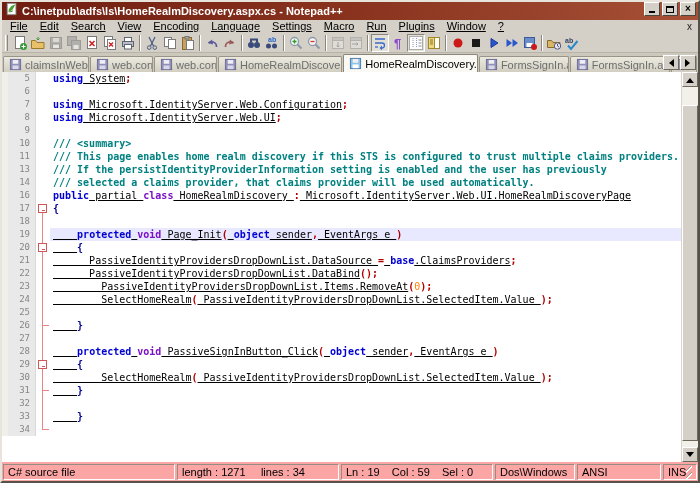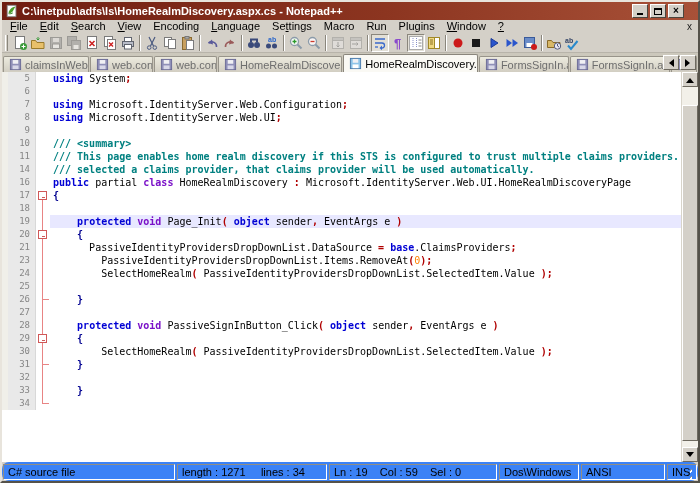--- a/index.html
+++ b/index.html
@@ -3,32 +3,32 @@
 <meta charset="utf-8">
 <style>
   html,body{margin:0;padding:0;background:#808080;}
   *{box-sizing:border-box;}
   .window{
     width:700px;height:483px;background:#d4d0c8;
     border:2px solid;border-color:#e8e4dc #55524a #55524a #e8e4dc;
     font-family:"Liberation Sans",sans-serif;position:relative;overflow:hidden;
   }
   
-  .titlebar{height:18px;display:flex;align-items:center;padding:0 14px 0 3px;
+  .titlebar{height:18px;display:flex;align-items:flex-start;padding:0 2px 0 3px;
     background:linear-gradient(90deg,#6f1d11,#8c3520 55%,#a85138);}
   .titlebar .ticon{width:14px;height:14px;margin-right:3px;flex:0 0 auto;}
   .titlebar .ttext{color:#fff;font-size:11px;font-weight:bold;flex:1;white-space:nowrap;overflow:hidden;line-height:18px;}
   .wbtn{width:16px;height:14px;margin-left:2px;background:#d4d0c8;border:1px solid;
     border-color:#fff #4a463e #4a463e #fff;display:flex;align-items:center;justify-content:center;
     font-size:10px;font-weight:bold;color:#000;line-height:1;}
   .wbtn .minbar{width:6px;height:2px;background:#000;margin-top:6px;}
   .wbtn .maxbox{width:8px;height:7px;border:1px solid #000;border-top:2px solid #000;}
   
   .menubar{height:13px;display:flex;align-items:center;font-size:11px;padding-left:2px;}
-  .mitem{padding:0 6px;height:13px;line-height:13px;color:#000;white-space:nowrap;}
+  .mitem{padding:0 6px;height:13px;line-height:13px;color:#000;white-space:nowrap;text-decoration:underline;}
   .menuclose{margin-left:auto;margin-right:6px;font-size:10px;color:#222;line-height:13px;}
   
   .toolbar{height:20px;display:flex;align-items:center;padding-left:2px;border-bottom:1px solid #b8b4aa;}
   .tgrip{width:3px;height:16px;border-left:1px solid #fff;border-right:1px solid #8a867c;margin:0 3px 0 1px;}
   .tbtn{width:18px;height:18px;display:flex;align-items:center;justify-content:center;border:1px solid transparent;}
   .tbtn.pressed{border-color:#8a867c #fff #fff #8a867c;background:#e2dfd6;}
   .tbtn.disabled svg{filter:grayscale(1) opacity(.45);}
   .tsep{width:2px;height:16px;border-left:1px solid #8a867c;border-right:1px solid #fff;margin:0 2px;}
   
   .tabbar{height:19px;display:flex;align-items:flex-end;background:#ccc8bc;padding-left:1px;position:relative;}
@@ -59,32 +59,32 @@
   .fvb{left:6px;top:7px;bottom:0;width:1px;background:#e88484;}
   .fh{left:7px;top:6px;width:6px;height:1px;background:#e88484;}
   .fbox{left:2px;top:2px;width:9px;height:9px;background:#fff;border:1px solid #d05858;}
   .fminus{left:3px;top:5px;width:3px;height:1px;background:#d05858;position:absolute;}
   .tk-kw{color:#0000d4;font-weight:bold;}
   .tk-ty{color:#7a10c8;font-weight:bold;}
   .tk-cm{color:#008080;font-weight:bold;}
   .tk-op{color:#b00000;font-weight:bold;}
   .tk-br{color:#000090;font-weight:bold;}
   .tk-nu{color:#ff8000;}
-  .tk-pl{color:#000;}
+  .tk-pl{color:#000;text-decoration:underline;}
   
   .vscroll{position:absolute;top:0;right:0;bottom:0;width:17px;background:#f2f0e9;border-left:1px solid #d8d4ca;}
   .sbtn{position:absolute;left:0;width:16px;height:15px;background:#d4d0c8;border:1px solid;
     border-color:#fff #6e6a60 #6e6a60 #fff;display:flex;align-items:center;justify-content:center;}
   .sbtn.up{top:0;} .sbtn.down{bottom:0;}
   .tri-u{width:0;height:0;border:4px solid transparent;border-bottom:5px solid #000;margin-top:-3px;}
   .tri-d{width:0;height:0;border:4px solid transparent;border-top:5px solid #000;margin-bottom:-3px;}
   .sthumb{position:absolute;left:0;top:33px;height:336px;width:16px;background:#d4d0c8;
     border:1px solid;border-color:#fff #6e6a60 #6e6a60 #fff;}
   
-  .statusbar{height:19px;display:flex;align-items:stretch;gap:2px;padding:2px 1px 1px 1px;font-size:11px;background:#3b82f6;border-radius:7px;}
+  .statusbar{height:19px;display:flex;align-items:stretch;gap:2px;padding:2px 1px 1px 1px;font-size:11px;background:#fca5a5;}
   .spanel{border:1px solid;border-color:#928e84 #fff #fff #928e84;padding:0 4px;display:flex;align-items:center;
     white-space:pre;overflow:hidden;color:#000;}
   .spanel.fill{flex:1;}
   .grip{width:13px;height:13px;align-self:flex-end;
     background:repeating-linear-gradient(135deg,transparent 0 3px,#9a968c 3px 4px,#fff 4px 5px);}
 </style>
 </head>
 <body>
 
 <div class="window">
@@ -400,27 +400,29 @@
 
   <div class="editor">
     <div class="elines" id="elines">
         <div class="eline"><span class="bm"></span><span class="ln">5</span><span class="fold"></span><span class="code"><span class="tk-kw">using</span><span class="tk-pl"> System</span><span class="tk-op">;</span></span></div>
         <div class="eline"><span class="bm"></span><span class="ln">6</span><span class="fold"></span><span class="code"></span></div>
         <div class="eline"><span class="bm"></span><span class="ln">7</span><span class="fold"></span><span class="code"><span class="tk-kw">using</span><span class="tk-pl"> Microsoft.IdentityServer.Web.Configuration</span><span class="tk-op">;</span></span></div>
         <div class="eline"><span class="bm"></span><span class="ln">8</span><span class="fold"></span><span class="code"><span class="tk-kw">using</span><span class="tk-pl"> Microsoft.IdentityServer.Web.UI</span><span class="tk-op">;</span></span></div>
         <div class="eline"><span class="bm"></span><span class="ln">9</span><span class="fold"></span><span class="code"></span></div>
         <div class="eline"><span class="bm"></span><span class="ln">10</span><span class="fold"></span><span class="code"><span class="tk-cm">/// &lt;summary&gt;</span></span></div>
         <div class="eline"><span class="bm"></span><span class="ln">11</span><span class="fold"></span><span class="code"><span class="tk-cm">/// This page enables home realm discovery if this STS is configured to trust multiple claims providers.</span></span></div>
+        <div class="eline"><span class="bm"></span><span class="ln">13</span><span class="fold"></span><span class="code"><span class="tk-cm">/// If the persistIdentityProviderInformation setting is enabled and the user has previously</span></span></div>
         <div class="eline"><span class="bm"></span><span class="ln">14</span><span class="fold"></span><span class="code"><span class="tk-cm">/// selected a claims provider, that claims provider will be used automatically.</span></span></div>
         <div class="eline"><span class="bm"></span><span class="ln">16</span><span class="fold"></span><span class="code"><span class="tk-kw">public</span><span class="tk-pl"> partial </span><span class="tk-ty">class</span><span class="tk-pl"> HomeRealmDiscovery </span><span class="tk-op">:</span><span class="tk-pl"> Microsoft.IdentityServer.Web.UI.HomeRealmDiscoveryPage</span></span></div>
         <div class="eline"><span class="bm"></span><span class="ln">17</span><span class="fold"><i class="fvb"></i><b class="fbox"><i class="fminus"></i></b></span><span class="code"><span class="tk-br">{</span></span></div>
         <div class="eline"><span class="bm"></span><span class="ln">18</span><span class="fold"><i class="fv"></i></span><span class="code"></span></div>
         <div class="eline cur"><span class="bm"></span><span class="ln">19</span><span class="fold"><i class="fv"></i></span><span class="code"><span class="tk-pl">    </span><span class="tk-kw">protected</span><span class="tk-pl"> </span><span class="tk-ty">void</span><span class="tk-pl"> Page_Init</span><span class="tk-op">(</span><span class="tk-pl"> </span><span class="tk-kw">object</span><span class="tk-pl"> sender</span><span class="tk-op">,</span><span class="tk-pl"> EventArgs e </span><span class="tk-op">)</span></span></div>
         <div class="eline"><span class="bm"></span><span class="ln">20</span><span class="fold"><i class="fvt"></i><i class="fvb"></i><b class="fbox"><i class="fminus"></i></b></span><span class="code"><span class="tk-pl">    </span><span class="tk-br">{</span></span></div>
         <div class="eline"><span class="bm"></span><span class="ln">21</span><span class="fold"><i class="fv"></i></span><span class="code"><span class="tk-pl">      PassiveIdentityProvidersDropDownList.DataSource </span><span class="tk-op">=</span><span class="tk-pl"> </span><span class="tk-kw">base</span><span class="tk-pl">.ClaimsProviders</span><span class="tk-op">;</span></span></div>
+        <div class="eline"><span class="bm"></span><span class="ln">22</span><span class="fold"><i class="fv"></i></span><span class="code"><span class="tk-pl">      PassiveIdentityProvidersDropDownList.DataBind</span><span class="tk-op">();</span></span></div>
         <div class="eline"><span class="bm"></span><span class="ln">23</span><span class="fold"><i class="fv"></i></span><span class="code"><span class="tk-pl">        PassiveIdentityProvidersDropDownList.Items.RemoveAt</span><span class="tk-op">(</span><span class="tk-nu">0</span><span class="tk-op">);</span></span></div>
         <div class="eline"><span class="bm"></span><span class="ln">24</span><span class="fold"><i class="fv"></i></span><span class="code"><span class="tk-pl">        SelectHomeRealm</span><span class="tk-op">(</span><span class="tk-pl"> PassiveIdentityProvidersDropDownList.SelectedItem.Value </span><span class="tk-op">);</span></span></div>
         <div class="eline"><span class="bm"></span><span class="ln">25</span><span class="fold"><i class="fv"></i></span><span class="code"></span></div>
         <div class="eline"><span class="bm"></span><span class="ln">26</span><span class="fold"><i class="fv"></i><i class="fh"></i></span><span class="code"><span class="tk-pl">    </span><span class="tk-br">}</span></span></div>
         <div class="eline"><span class="bm"></span><span class="ln">27</span><span class="fold"><i class="fv"></i></span><span class="code"></span></div>
         <div class="eline"><span class="bm"></span><span class="ln">28</span><span class="fold"><i class="fv"></i></span><span class="code"><span class="tk-pl">    </span><span class="tk-kw">protected</span><span class="tk-pl"> </span><span class="tk-ty">void</span><span class="tk-pl"> PassiveSignInButton_Click</span><span class="tk-op">(</span><span class="tk-pl"> </span><span class="tk-kw">object</span><span class="tk-pl"> sender</span><span class="tk-op">,</span><span class="tk-pl"> EventArgs e </span><span class="tk-op">)</span></span></div>
         <div class="eline"><span class="bm"></span><span class="ln">29</span><span class="fold"><i class="fvt"></i><i class="fvb"></i><b class="fbox"><i class="fminus"></i></b></span><span class="code"><span class="tk-pl">    </span><span class="tk-br">{</span></span></div>
         <div class="eline"><span class="bm"></span><span class="ln">30</span><span class="fold"><i class="fv"></i></span><span class="code"><span class="tk-pl">        SelectHomeRealm</span><span class="tk-op">(</span><span class="tk-pl"> PassiveIdentityProvidersDropDownList.SelectedItem.Value </span><span class="tk-op">);</span></span></div>
         <div class="eline"><span class="bm"></span><span class="ln">31</span><span class="fold"><i class="fv"></i><i class="fh"></i></span><span class="code"><span class="tk-pl">    </span><span class="tk-br">}</span></span></div>
         <div class="eline"><span class="bm"></span><span class="ln">32</span><span class="fold"><i class="fv"></i></span><span class="code"></span></div>
@@ -433,20 +435,20 @@
         </div>
       <div class="sthumb"></div>
       <div class="sbtn down">
           <div class="tri-d"></div>
         </div>
     </div>
   </div>
 
   <div class="statusbar" id="statusbar">
       <div class="spanel" style="width:172px"><span>C# source file</span></div>
-      <div class="spanel" style="width:150px"><span>length : 1271     lines : 34</span></div>
-      <div class="spanel" style="width:168px"><span>Ln : 19    Col : 59    Sel : 0</span></div>
+      <div class="spanel" style="width:162px"><span>length : 1271     lines : 34</span></div>
+      <div class="spanel" style="width:152px"><span>Ln : 19    Col : 59    Sel : 0</span></div>
       <div class="spanel" style="width:80px"><span>Dos\Windows</span></div>
       <div class="spanel" style="width:84px"><span>ANSI</span></div>
       <div class="spanel fill"><span>INS</span><div class="grip" style="margin-left:auto;"></div></div>
     </div>
 
 </div>
 
 </body></html>

